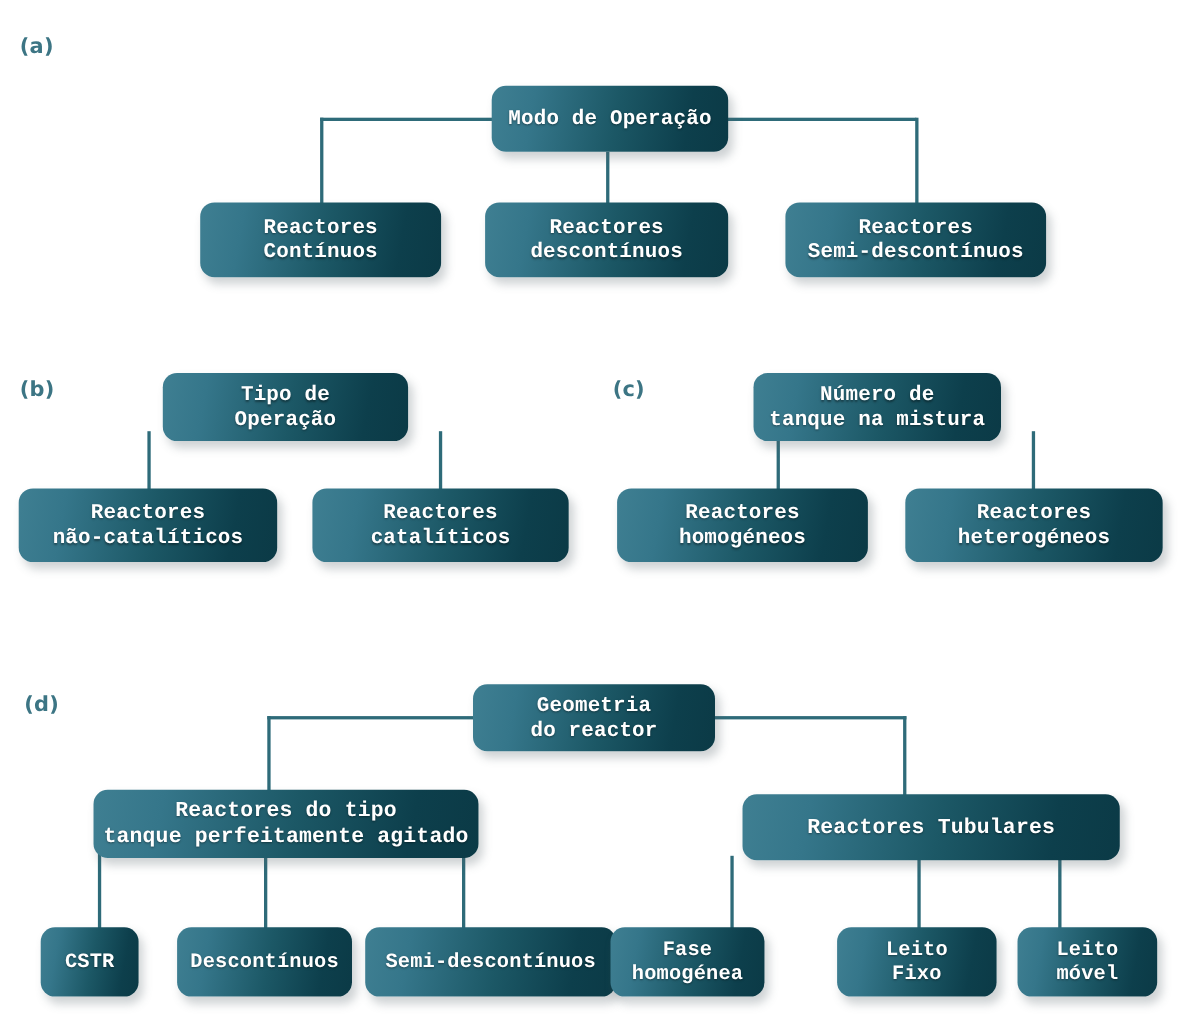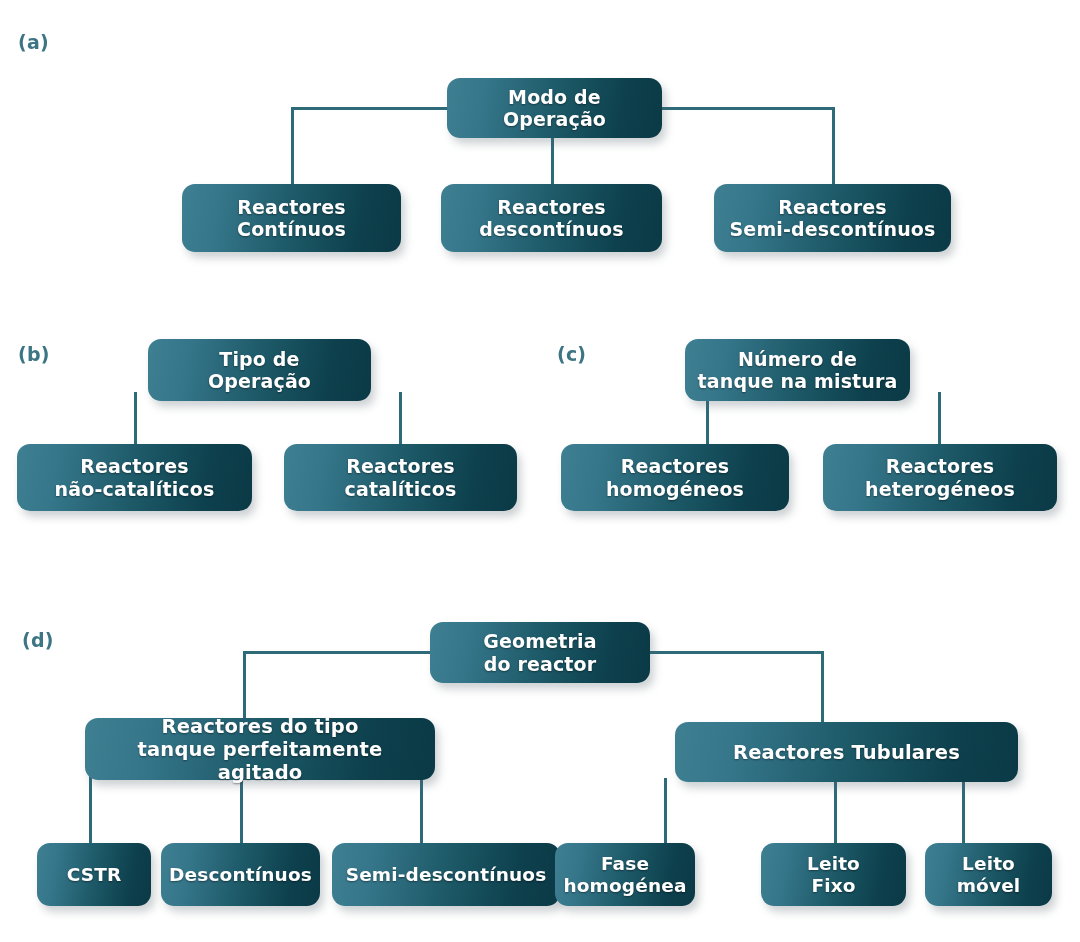--- a/index.html
+++ b/index.html
@@ -47,21 +47,22 @@
     position: absolute;
     z-index: 3;
     border-radius: 13px;
     background: linear-gradient(100deg, #3f7f92 0%, #35768a 18%, #1c5866 52%, #0d3f4c 82%, #0b3a46 100%);
     box-shadow: 4px 6px 9px rgba(80,95,100,0.28);
     display: flex;
     align-items: center;
     justify-content: center;
     text-align: center;
     box-sizing: border-box;
-    padding: 2px 12px;
+    padding: 2px 0;
+    font-family: Liberation Mono, monospace;
   }
   .node .label {
     color: #ffffff;
     font-weight: bold;
     font-size: 19px;
     line-height: 1.18;
     white-space: pre-line;
     text-shadow: 0 1px 2px rgba(0,0,0,0.42);
     letter-spacing: .15px;
   }
@@ -155,21 +156,21 @@
   </div>
 
   <div class="conn v" style="left:89px;  top:775px; height:70px;"></div>
   <div class="conn v" style="left:240px; top:775px; height:70px;"></div>
   <div class="conn v" style="left:420px; top:775px; height:70px;"></div>
 
   <div class="conn v" style="left:664px; top:778px; height:68px;"></div>
   <div class="conn v" style="left:834px; top:778px; height:68px;"></div>
   <div class="conn v" style="left:962px; top:778px; height:68px;"></div>
 
-  <div class="node small" style="left:37px;  top:843px; width:114px; height:63px;">
+  <div class="node small" style="left:37px;  top:843px; width:89px; height:63px;">
     <span class="label">CSTR</span>
   </div>
   <div class="node small" style="left:161px; top:843px; width:159px; height:63px;">
     <span class="label">Descontínuos</span>
   </div>
   <div class="node small" style="left:332px; top:843px; width:228px; height:63px;">
     <span class="label">Semi-descontínuos</span>
   </div>
 
   <div class="node small" style="left:555px; top:843px; width:140px; height:63px;">

